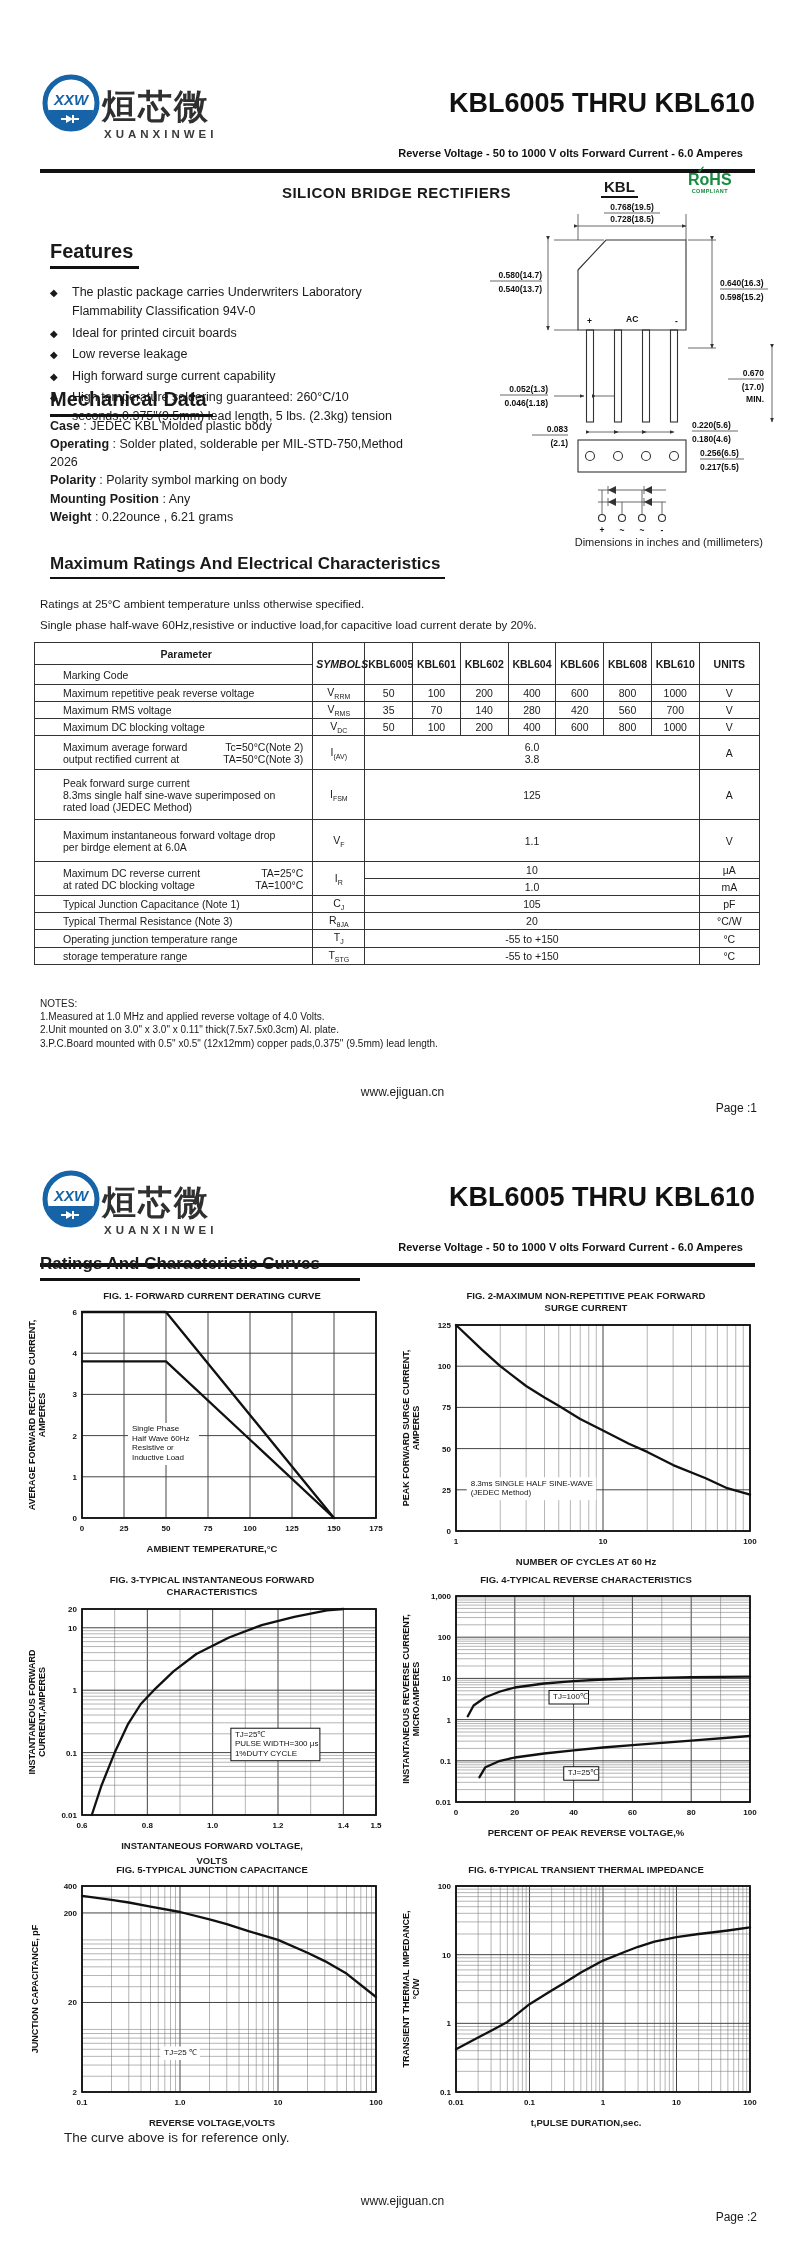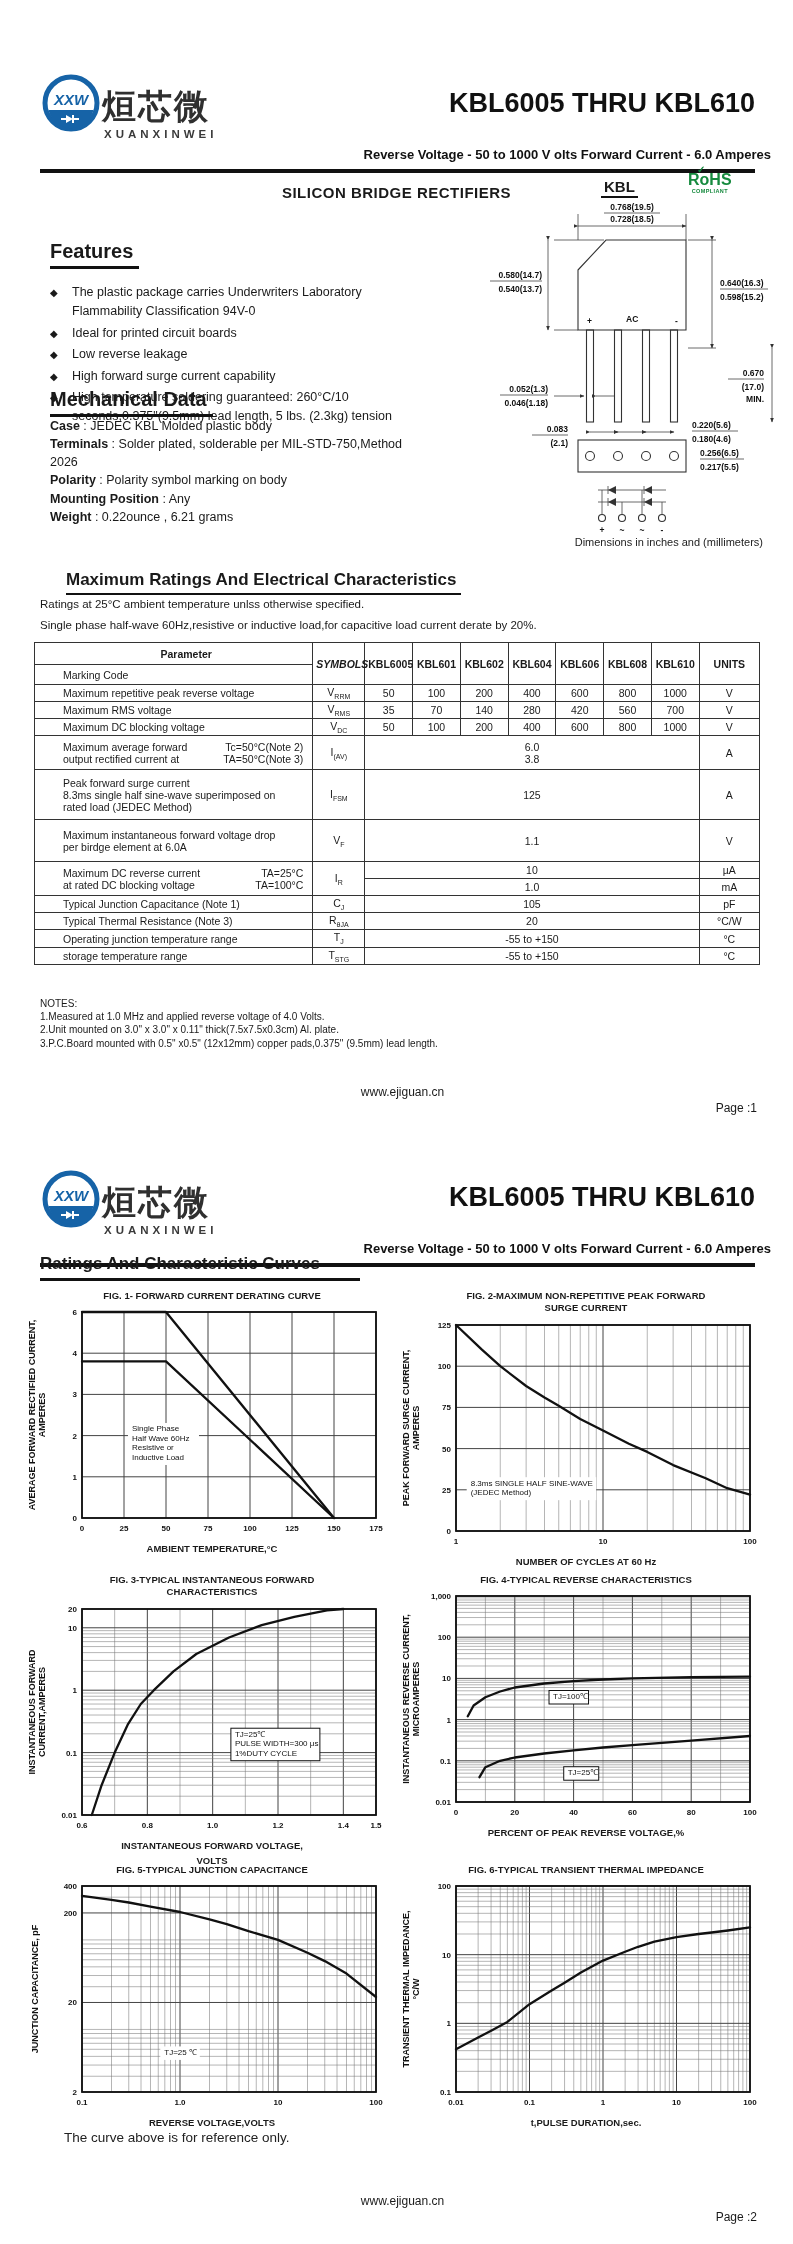--- a/index.html
+++ b/index.html
@@ -4,21 +4,21 @@
 <style>
   html,body{margin:0;padding:0;background:#9a9a9a;}
   .sheet{width:793px;height:2244px;background:#fff;position:relative;margin:0 auto;
          font-family:"Liberation Sans",sans-serif;color:#1a1a1a;overflow:hidden;}
   .page{position:absolute;left:0;width:793px;height:1122px;}
   
   .logo-circle{position:absolute;left:42px;}
   .brand-cn{position:absolute;left:102px;font-size:34px;font-weight:700;color:#2f2f2f;letter-spacing:2px;}
   .brand-latin{position:absolute;left:104px;font-size:11.5px;letter-spacing:4px;color:#3a3a3a;font-weight:700;}
   .doc-title{position:absolute;right:38px;font-size:27px;font-weight:800;color:#111;}
-  .doc-sub{position:absolute;right:22px;font-size:13px;font-weight:700;color:#111;}
+  .doc-sub{position:absolute;right:50px;font-size:11px;font-weight:700;color:#111;}
   .rule{position:absolute;left:40px;right:38px;height:4px;background:#111;}
   
   .p1 .logo-circle{top:74px;} .p1 .brand-cn{top:84px;} .p1 .brand-latin{top:128px;}
   .p1 .doc-title{top:88px;} .p1 .doc-sub{top:147px;} .p1 .rule{top:169px;}
   
   .p2 .logo-circle{top:48px;} .p2 .brand-cn{top:58px;} .p2 .brand-latin{top:102px;}
   .p2 .doc-title{top:60px;} .p2 .doc-sub{top:119px;} .p2 .rule{top:141px;}
   .subject{position:absolute;left:0;right:0;top:184px;text-align:center;font-size:15px;font-weight:800;letter-spacing:.5px;}
   h2.sec{font-size:20px;font-weight:800;margin:0;border-bottom:3px solid #111;display:inline-block;padding:0 6px 3px 0;}
   .features{position:absolute;left:50px;top:240px;width:345px;}
@@ -34,21 +34,21 @@
   .rohs .t{font-size:16px;font-weight:800;color:#168a3e;position:relative;}
   .rohs .t .chk{position:absolute;left:9px;top:-7px;font-size:10px;color:#168a3e;}
   .rohs .s{font-size:5.5px;color:#168a3e;font-weight:700;letter-spacing:.4px;margin-top:1px;}
   .pkg-svg{position:absolute;left:420px;top:200px;}
   .dim{font-size:8.5px;font-weight:700;fill:#111;}
   .pkg-line{stroke:#333;stroke-width:1.1;fill:none;}
   .pkg-thin{stroke:#444;stroke-width:.8;fill:none;}
   .dims-caption{position:absolute;right:30px;top:536px;font-size:11px;color:#222;}
   
   .rat-head{position:absolute;left:50px;top:554px;}
-  .rat-head h2{font-size:17px;font-weight:800;margin:16px;border-bottom:2.5px solid #111;display:inline-block;padding:0 4px 3px 0;}
+  .rat-head h2{font-size:17px;font-weight:800;margin:0;border-bottom:2.5px solid #111;display:inline-block;padding:0 4px 3px 0;}
   .rat-c1{position:absolute;left:40px;top:598px;font-size:11.5px;}
   .rat-c2{position:absolute;left:40px;top:619px;font-size:11.5px;}
   table.rt{position:absolute;left:34px;top:642px;border-collapse:collapse;width:726px;font-size:10.5px;table-layout:fixed;}
   .rt th,.rt td{border:1px solid #333;padding:1px 3px;text-align:center;vertical-align:middle;}
   .rt th{font-size:10.5px;}
   .rt .lbl{text-align:left;padding-left:28px;}
   .rt .sym i{}
   .rt sub{font-size:7px;}
   .rt .split{display:flex;justify-content:space-between;padding-right:6px;}
   .notes{position:absolute;left:40px;top:997px;font-size:10px;line-height:1.32;}
@@ -115,21 +115,21 @@
             <span class="blt">◆</span>
             <span>High temperature soldering guaranteed: 260°C/10 seconds,0.375"(9.5mm) lead length, 5 lbs. (2.3kg) tension</span>
           </li>
       </ul>
     </div>
 
     <div class="mech">
       <h2 class="sec">Mechanical Data</h2>
       <div class="rows">
         <div><b>Case</b><span> : JEDEC KBL Molded plastic body</span></div>
-        <div><b>Terminals</b><span> : Solder plated, solderable per MIL-STD-750,Method 2026</span></div>
+        <div><b>Operating</b><span> : Solder plated, solderable per MIL-STD-750,Method 2026</span></div>
         <div><b>Polarity</b><span> : Polarity symbol  marking on body</span></div>
         <div><b>Mounting Position</b><span> : Any</span></div>
         <div><b>Weight</b><span> : 0.22ounce , 6.21 grams</span></div>
       </div>
     </div>
 
     <div class="kbl-tag">KBL</div>
     <div class="rohs">
       <div class="t"><span>RoHS</span><span class="chk">✓</span></div>
       <div class="s">COMPLIANT</div>

